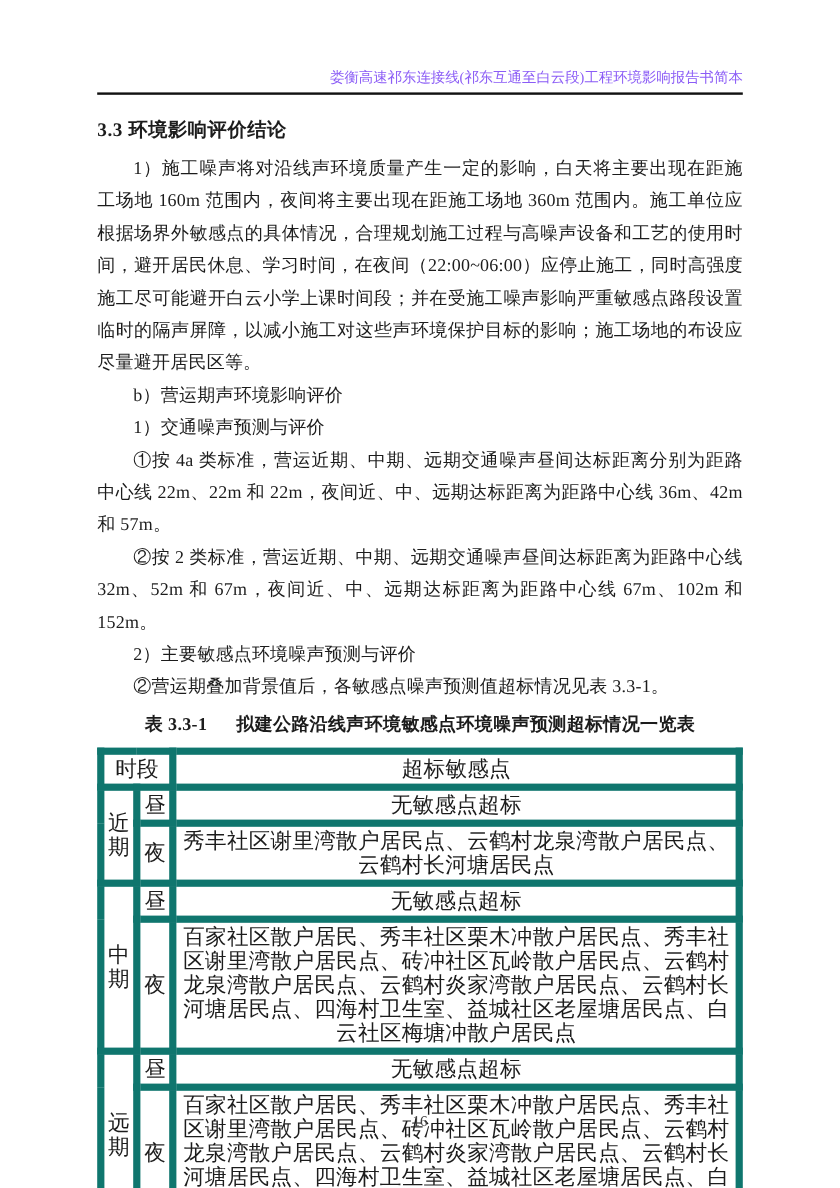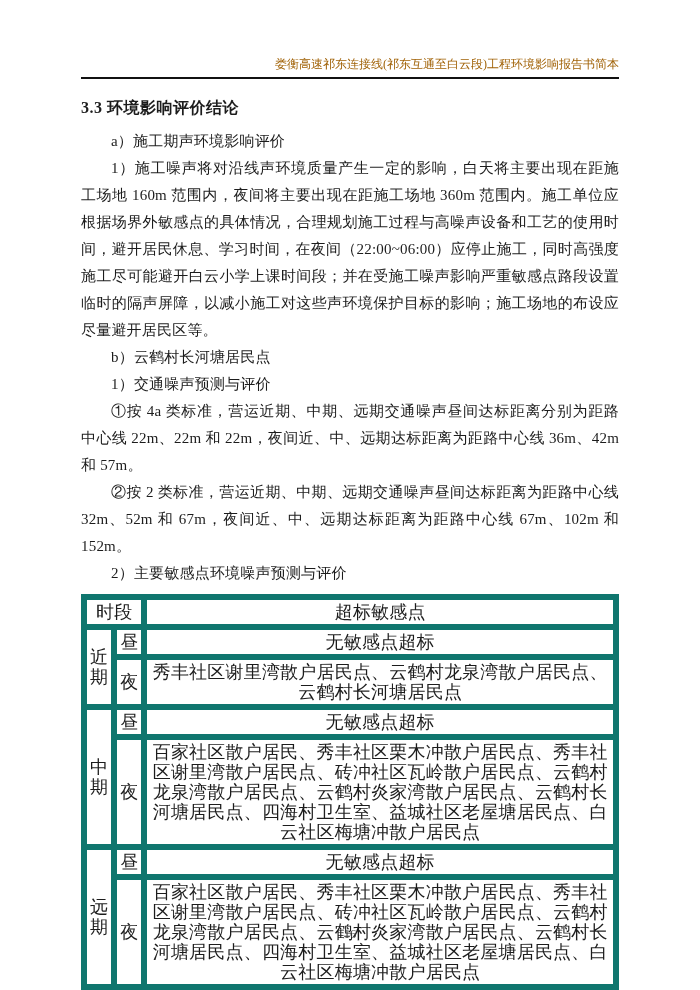--- a/index.html
+++ b/index.html
@@ -17,21 +17,21 @@
     margin: 0 auto;
     padding-top: 57px;
   }
   
   .running-header {
     font-size: 12px;
     line-height: 15px;
     text-align: right;
     padding-bottom: 5px;
     border-bottom: 2px solid #111111;
-    color: #a16207;
+    color: #8b5cf6;
   }
   
   .h1 {
     margin-top: 19px;
     font-size: 16px;
     font-weight: bold;
     letter-spacing: 0.5px;
   }
   .h2 {
     margin-top: 10px;
@@ -96,29 +96,32 @@
 <body>
 
 <div class="page">
 
   <div class="running-header">娄衡高速祁东连接线(祁东互通至白云段)工程环境影响报告书简本</div>
 
   <div class="h1">3.3 环境影响评价结论</div>
 
 
   <div class="bodytext">
-    <div class="subhead">a）施工期声环境影响评价</div>
     <p class="para">1）施工噪声将对沿线声环境质量产生一定的影响，白天将主要出现在距施工场地 160m 范围内，夜间将主要出现在距施工场地 360m 范围内。施工单位应根据场界外敏感点的具体情况，合理规划施工过程与高噪声设备和工艺的使用时间，避开居民休息、学习时间，在夜间（22:00~06:00）应停止施工，同时高强度施工尽可能避开白云小学上课时间段；并在受施工噪声影响严重敏感点路段设置临时的隔声屏障，以减小施工对这些声环境保护目标的影响；施工场地的布设应尽量避开居民区等。</p>
-    <div class="subhead">b）云鹤村长河塘居民点</div>
+    <div class="subhead">b）营运期声环境影响评价</div>
     <div class="subhead">1）交通噪声预测与评价</div>
     <p class="para">①按 4a 类标准，营运近期、中期、远期交通噪声昼间达标距离分别为距路中心线 22m、22m 和 22m，夜间近、中、远期达标距离为距路中心线 36m、42m 和 57m。</p>
     <p class="para">②按 2 类标准，营运近期、中期、远期交通噪声昼间达标距离为距路中心线 32m、52m 和 67m，夜间近、中、远期达标距离为距路中心线 67m、102m 和 152m。</p>
     <div class="subhead">2）主要敏感点环境噪声预测与评价</div>
+    <p class="para">②营运期叠加背景值后，各敏感点噪声预测值超标情况见表 3.3-1。</p>
   </div>
 
+  <div class="table-caption">
+    <span>表 3.3-1</span><span class="cap-gap"></span><span>拟建公路沿线声环境敏感点环境噪声预测超标情况一览表</span>
+  </div>
 
   <table class="noise-table">
     <tbody>
       <tr class="single">
         <td colspan="2">时段</td>
         <td>超标敏感点</td>
       </tr>
 
       <tr class="single">
         <td class="col-period period-cell" rowspan="2">近期</td>

